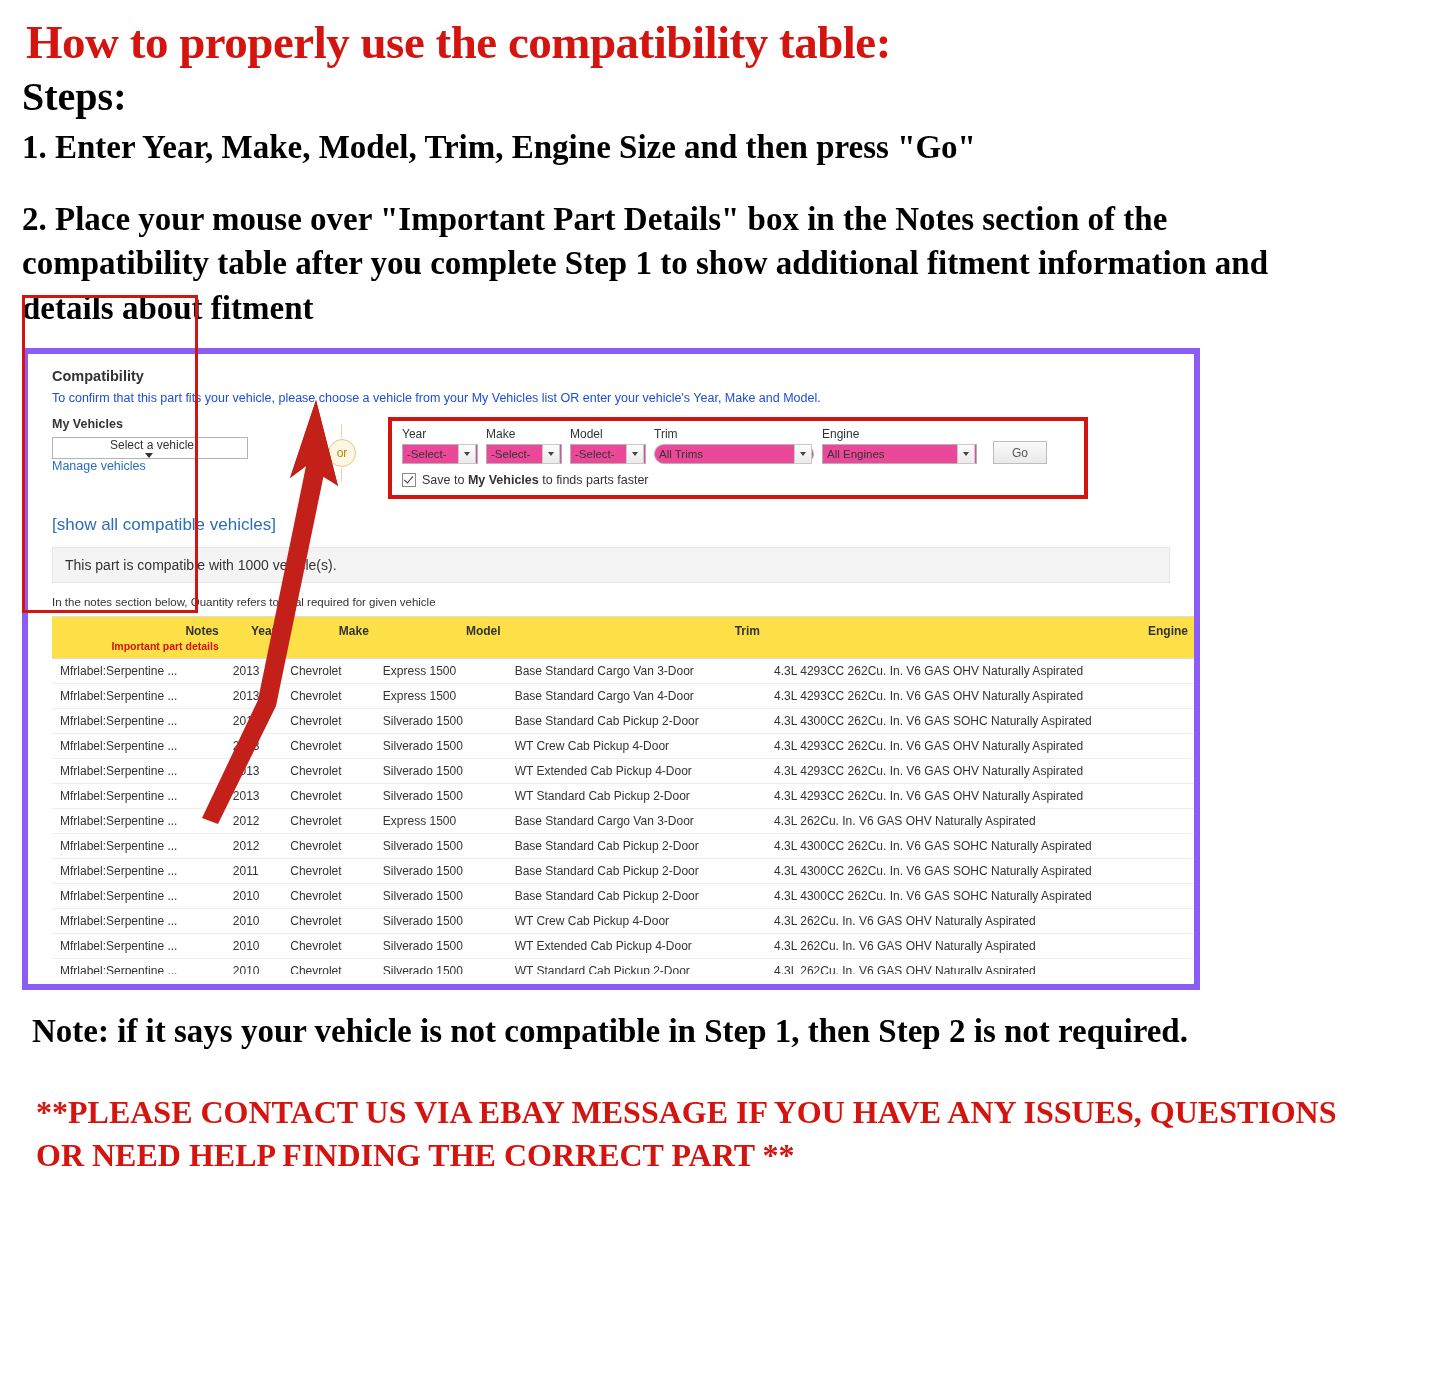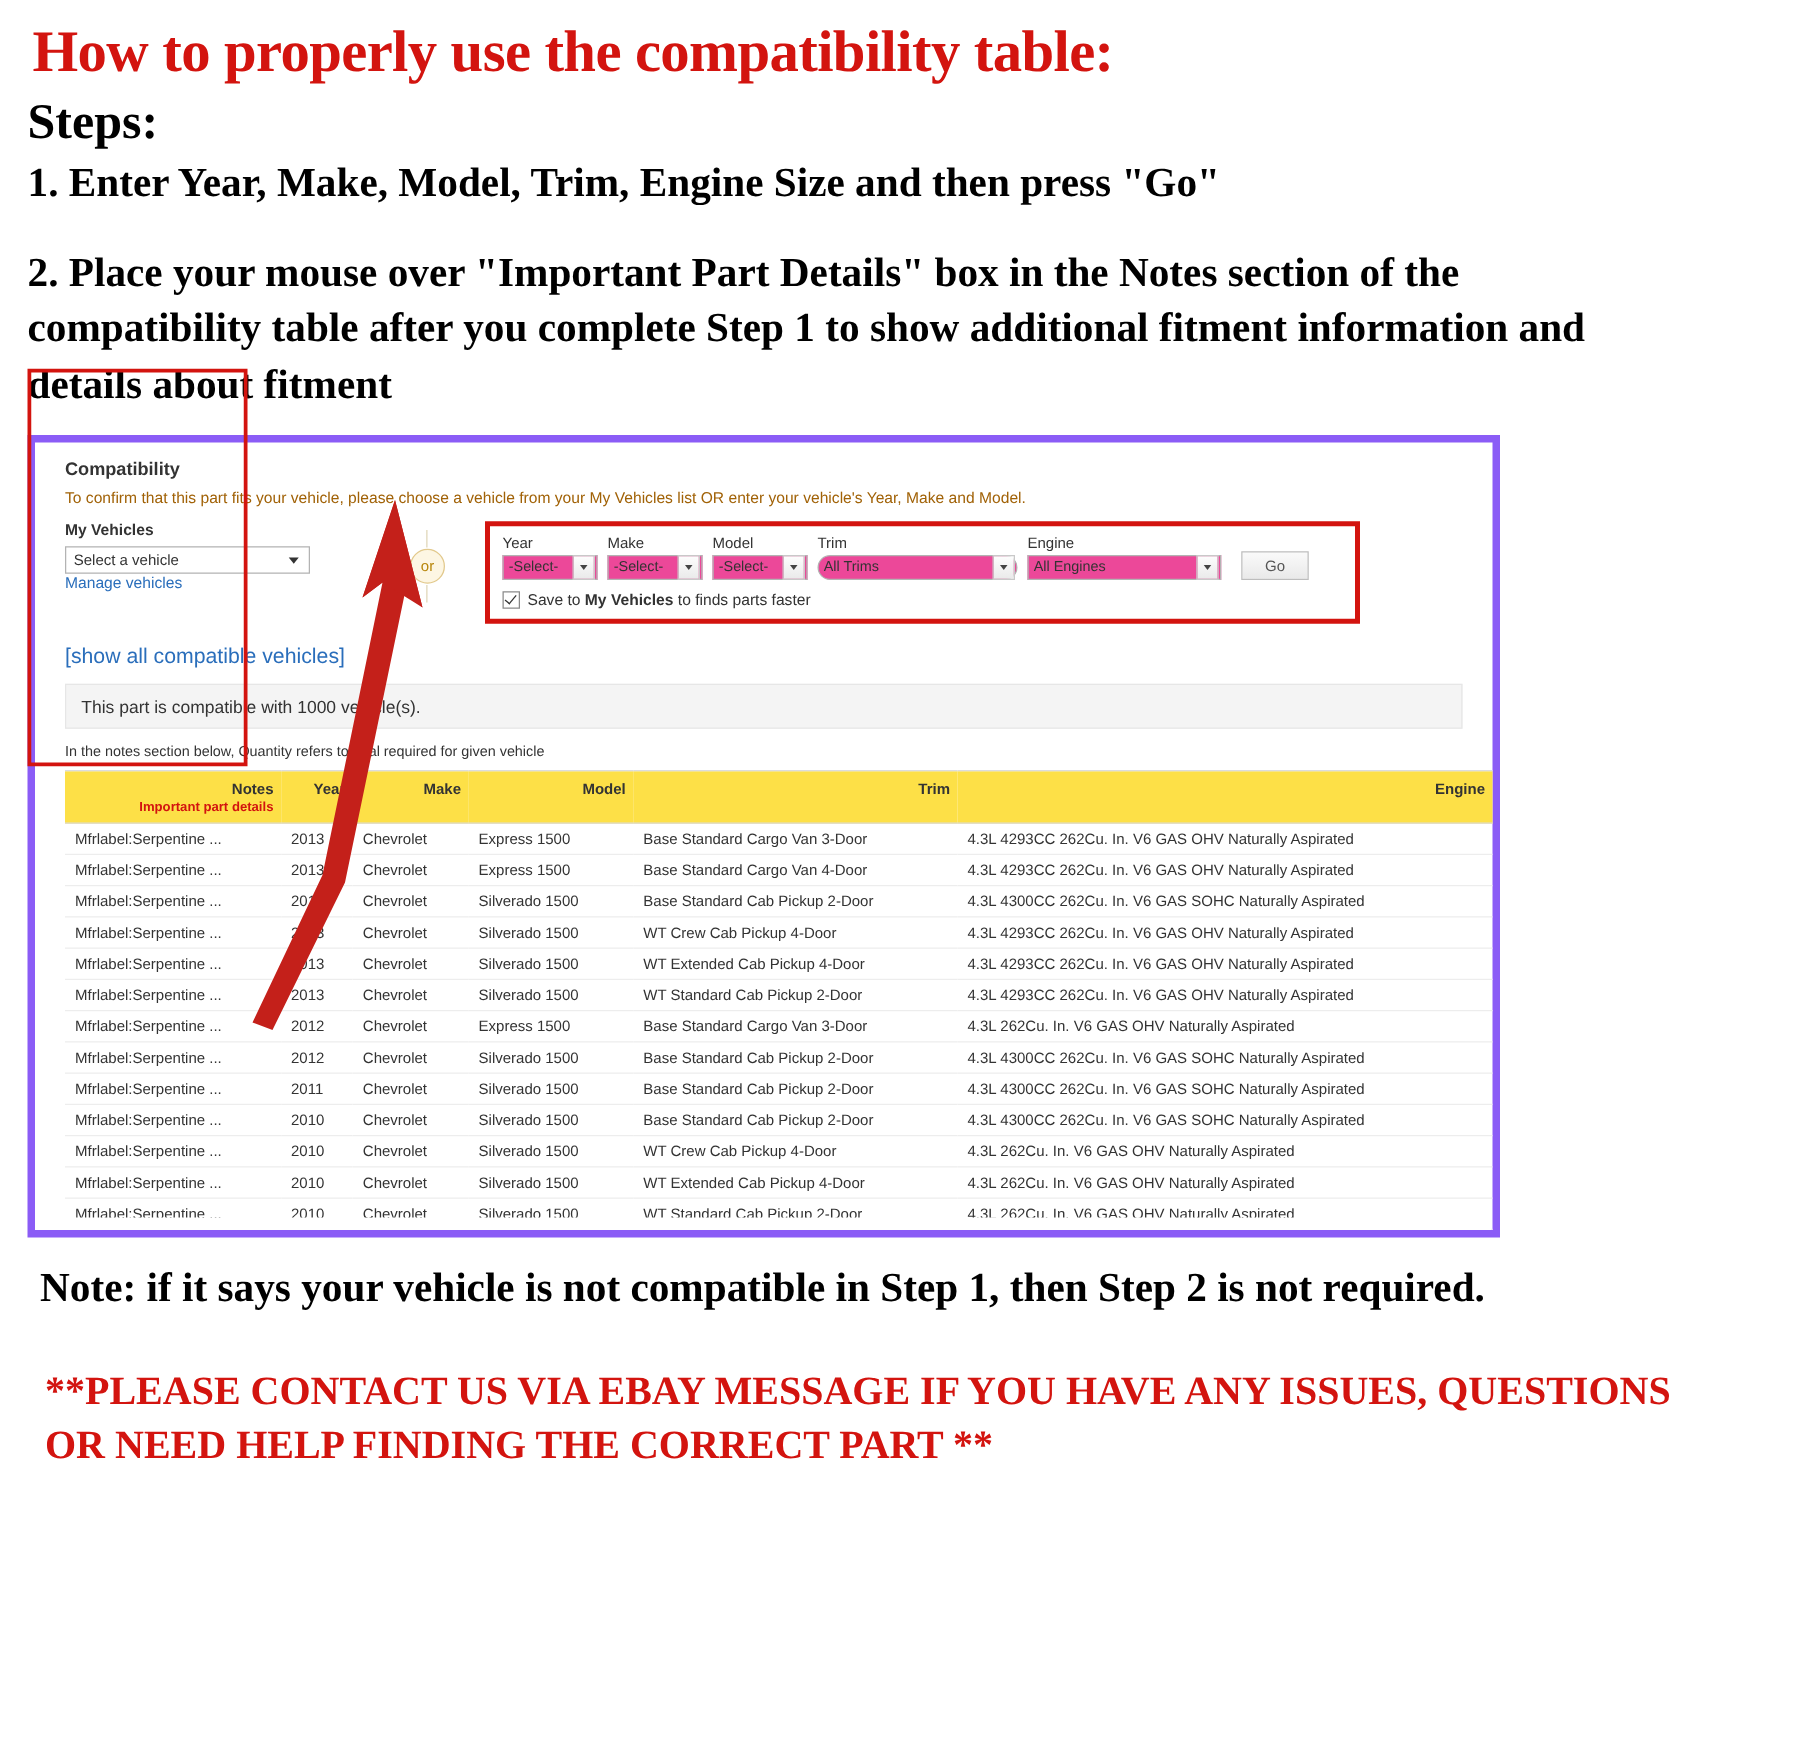--- a/index.html
+++ b/index.html
@@ -62,21 +62,21 @@
     color: #333;
   }
   .compat-title {
     font-size: 14.5px;
     font-weight: bold;
     color: #333;
     margin: 0 0 7px 6px;
   }
   .compat-sub {
     font-size: 12.5px;
-    color: #a16207;
+    color: #1d4ed8;
     margin: 0 0 12px 6px;
   }
   .compat-row {
     display: flex;
     align-items: flex-start;
     margin-left: 6px;
   }
   .my-vehicles {
     width: 250px;
     flex: 0 0 250px;
@@ -92,20 +92,21 @@
     height: 22px;
     border: 1px solid #b3b3b3;
     background: #fff;
     font-size: 12px;
     color: #333;
     display: flex;
     align-items: center;
     justify-content: space-between;
     padding: 0 2px 0 6px;
     box-sizing: border-box;
+    flex-direction: column;
   }
   .caret {
     width: 0; height: 0;
     border-left: 4px solid transparent;
     border-right: 4px solid transparent;
     border-top: 5px solid #333;
     margin-right: 6px;
   }
   .sel-btn {
     width: 16px;

